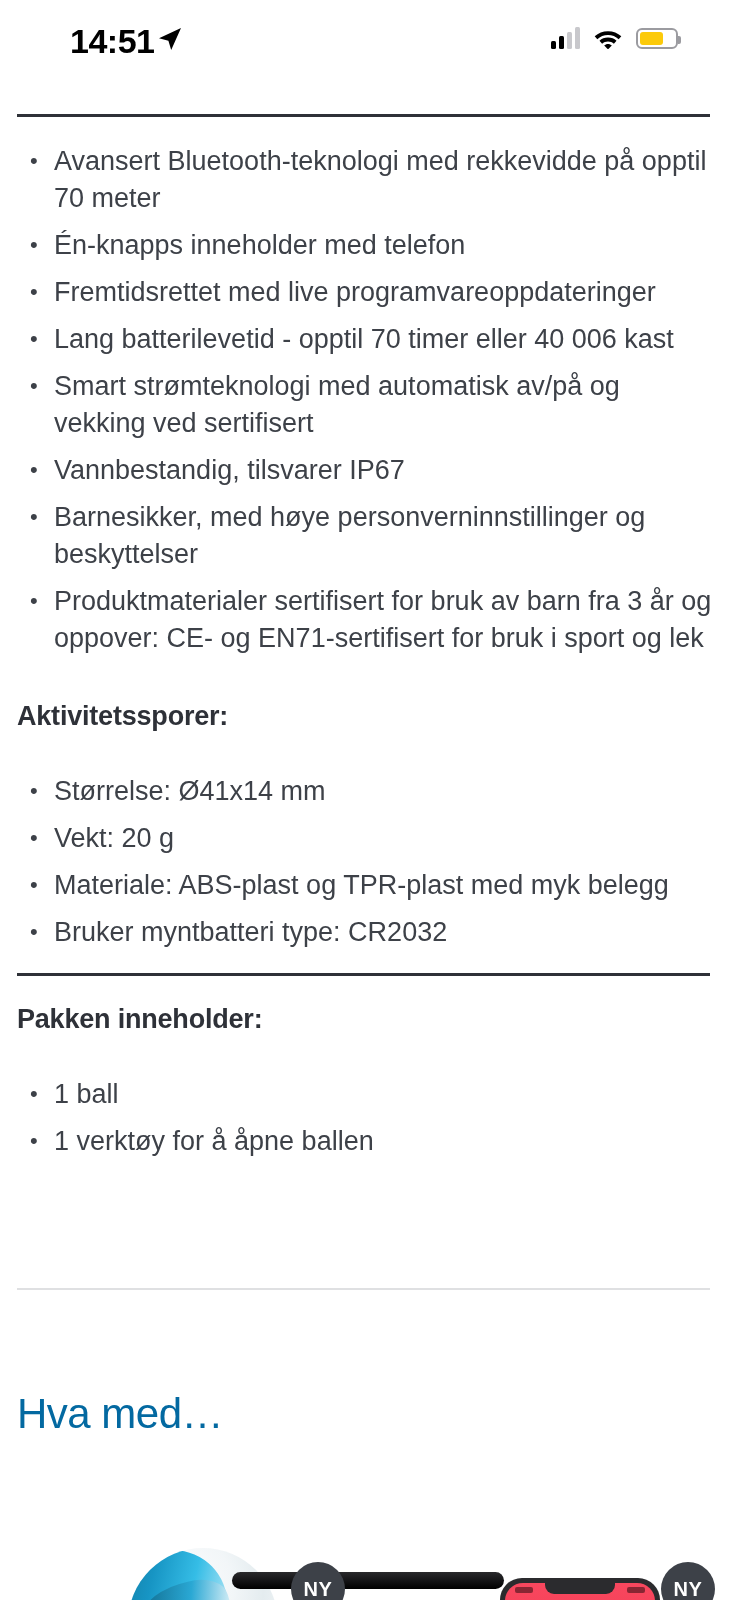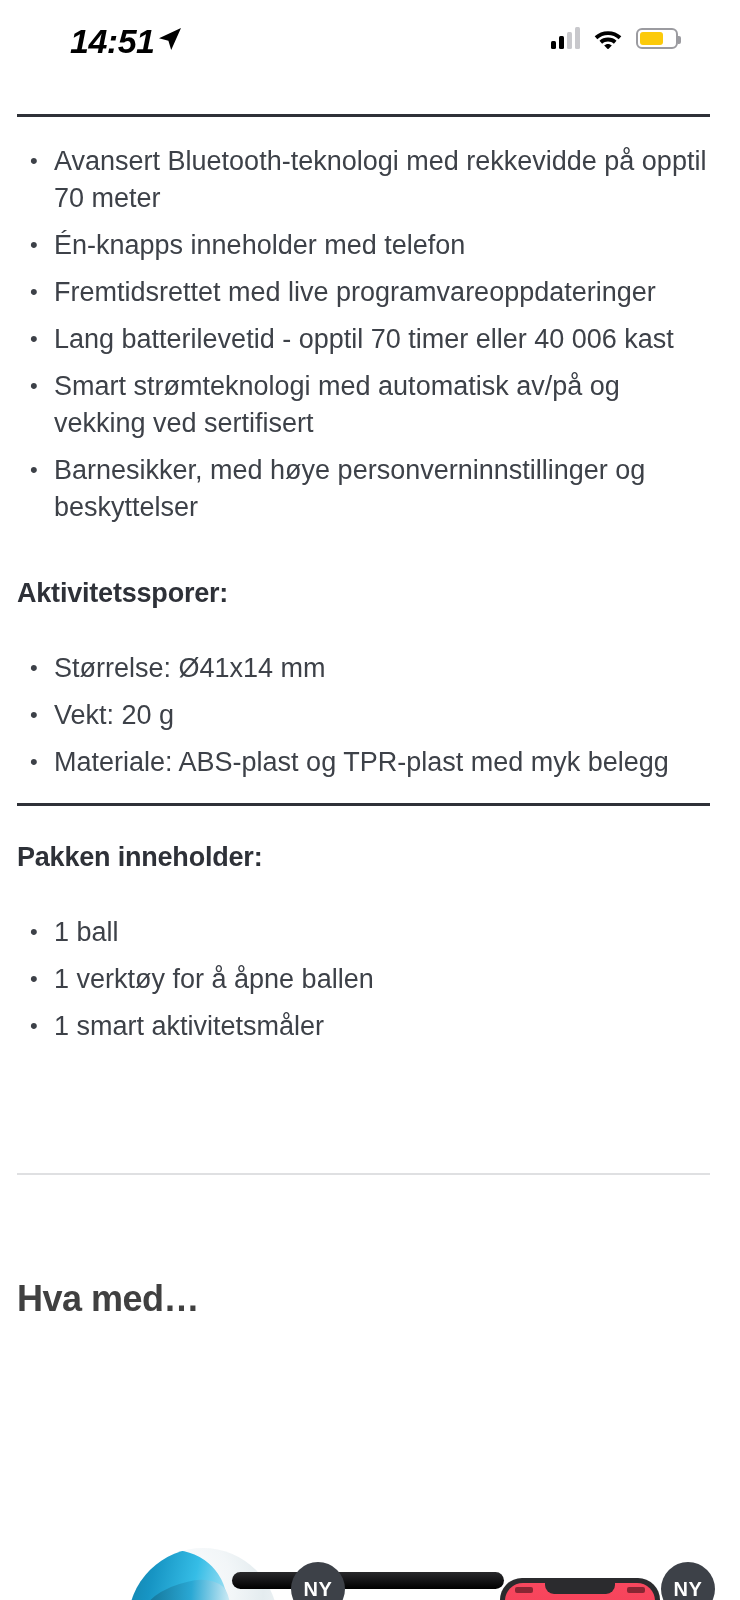--- a/index.html
+++ b/index.html
@@ -16,21 +16,20 @@
     font-family: "Liberation Sans", "DejaVu Sans", sans-serif;
     -webkit-font-smoothing: antialiased;
   }
 
   
   .statusbar {
     position: absolute;
     top: 0; left: 0;
     width: 740px;
     height: 92px;
-    font-style: italic;
   }
   .sb-time {
     position: absolute;
     left: 70px;
     top: 22px;
     font-size: 34px;
     font-weight: 700;
     color: #000000;
     letter-spacing: -0.5px;
     font-family: "Liberation Sans", "DejaVu Sans", sans-serif;
@@ -131,35 +130,35 @@
     content: "•";
     position: absolute;
     left: 13px;
     top: -1px;
     font-size: 22px;
     color: #3d4148;
     line-height: 37px;
   }
 
   h3.section-head {
-    margin: 10px 0 0 17px;
+    margin: 2px 0 0 17px;
     font-size: 27px;
     line-height: 34px;
     font-weight: 700;
     color: #2e3138;
     letter-spacing: -0.2px;
     font-family: "Liberation Sans Narrow", "Liberation Sans", "DejaVu Sans", sans-serif;
   }
 
   h2.big-head {
     margin: 0 0 0 17px;
-    font-size: 36px;
+    font-size: 42px;
     line-height: 56px;
-    font-weight: 700;
-    color: #404040;
+    font-weight: 400;
+    color: #0369a1;
     letter-spacing: -0.5px;
     font-family: "Liberation Sans Narrow", "Liberation Sans", "DejaVu Sans", sans-serif;
   }
 
   .sp-top-list { padding-top: 26px; }
   .sp-24 { height: 24px; }
   .sp-30 { height: 30px; }
   .sp-40 { height: 40px; }
   .sp-96 { height: 96px; }
 
@@ -333,47 +332,49 @@
   <div class="divider"></div>
 
   <div class="sp-top-list"></div>
 
   <ul class="bullets">
     <li>Avansert Bluetooth-teknologi med rekkevidde på opptil 70 meter</li>
     <li>Én-knapps inneholder med telefon</li>
     <li>Fremtidsrettet med live programvareoppdateringer</li>
     <li>Lang batterilevetid - opptil 70 timer eller 40 006 kast</li>
     <li>Smart strømteknologi med automatisk av/på og vekking ved sertifisert</li>
+    <li>Vannbestandig, tilsvarer IP67</li>
     <li>Barnesikker, med høye personverninnstillinger og beskyttelser</li>
+    <li>Produktmaterialer sertifisert for bruk av barn fra 3 år og oppover: CE- og EN71-sertifisert for bruk i sport og lek</li>
   </ul>
 
   <div class="sp-30"></div>
 
   <h3 class="section-head">Aktivitetssporer:</h3>
 
   <div class="sp-40"></div>
 
   <ul class="bullets">
     <li>Størrelse: Ø41x14 mm</li>
     <li>Vekt: 20 g</li>
     <li>Materiale: ABS-plast og TPR-plast med myk belegg</li>
+    <li>Bruker myntbatteri type: CR2032</li>
   </ul>
 
   <div class="divider"></div>
 
   <div class="sp-24"></div>
 
   <h3 class="section-head">Pakken inneholder:</h3>
 
   <div class="sp-40"></div>
 
   <ul class="bullets">
     <li>1 ball</li>
     <li>1 verktøy for å åpne ballen</li>
-    <li>1 smart aktivitetsmåler</li>
   </ul>
 
   <div class="sp-96"></div>
 
   <div class="divider light"></div>
 
   <div class="sp-96"></div>
 
   <h2 class="big-head">Hva med…</h2>
 

